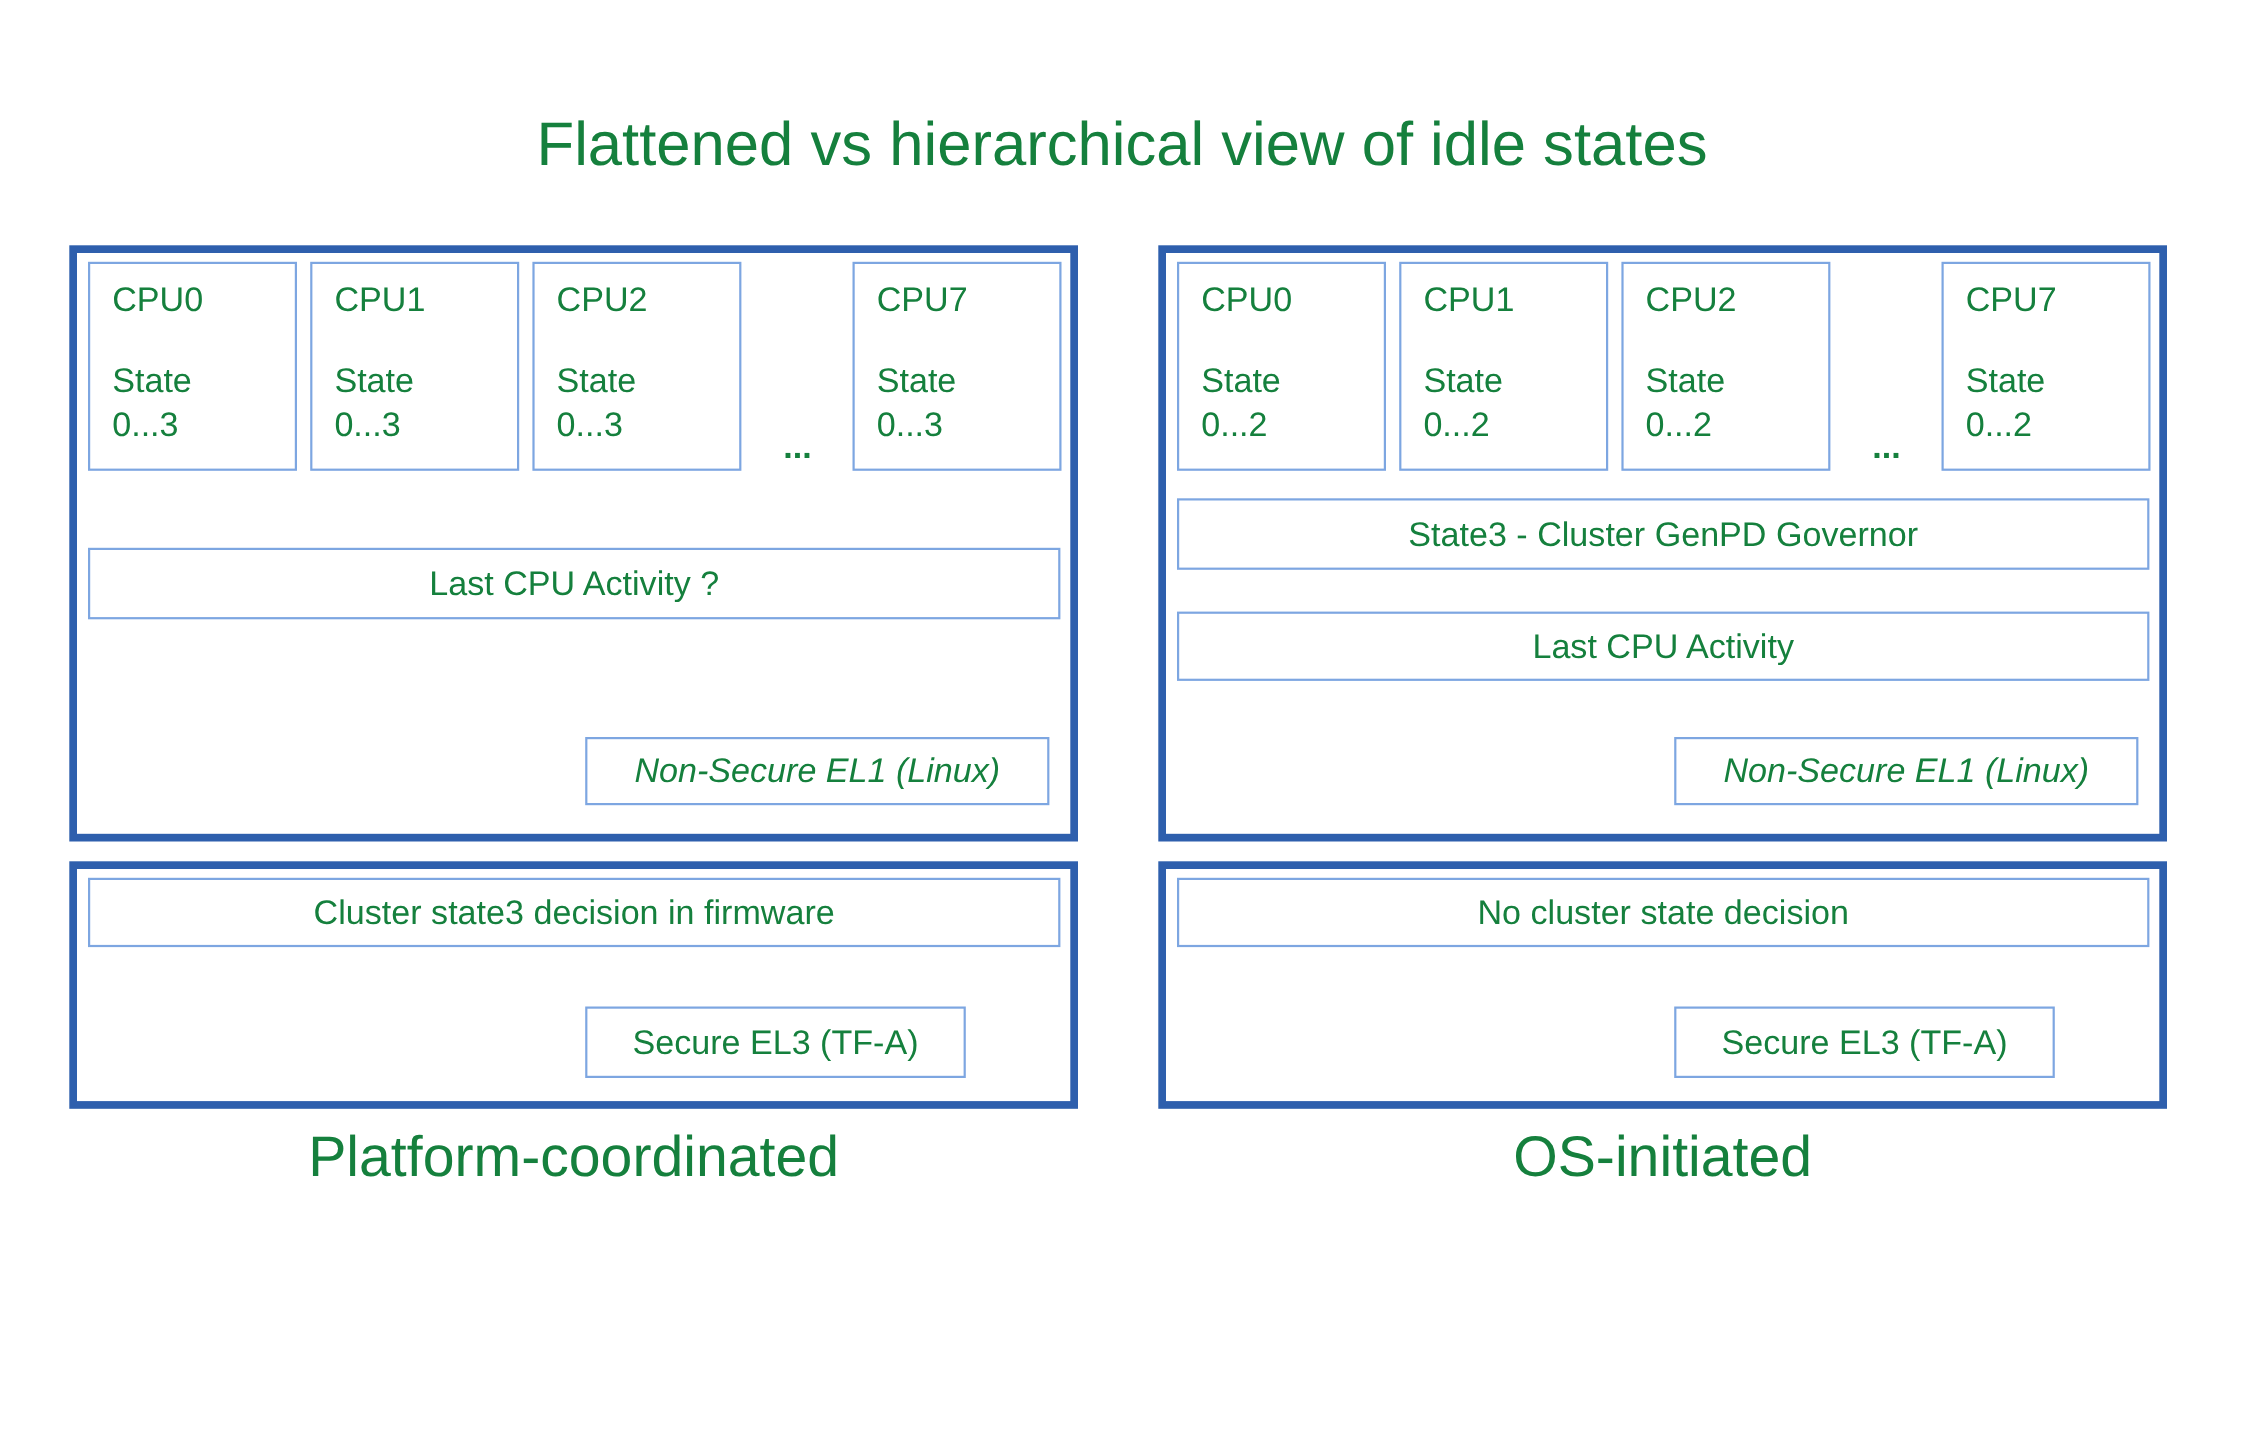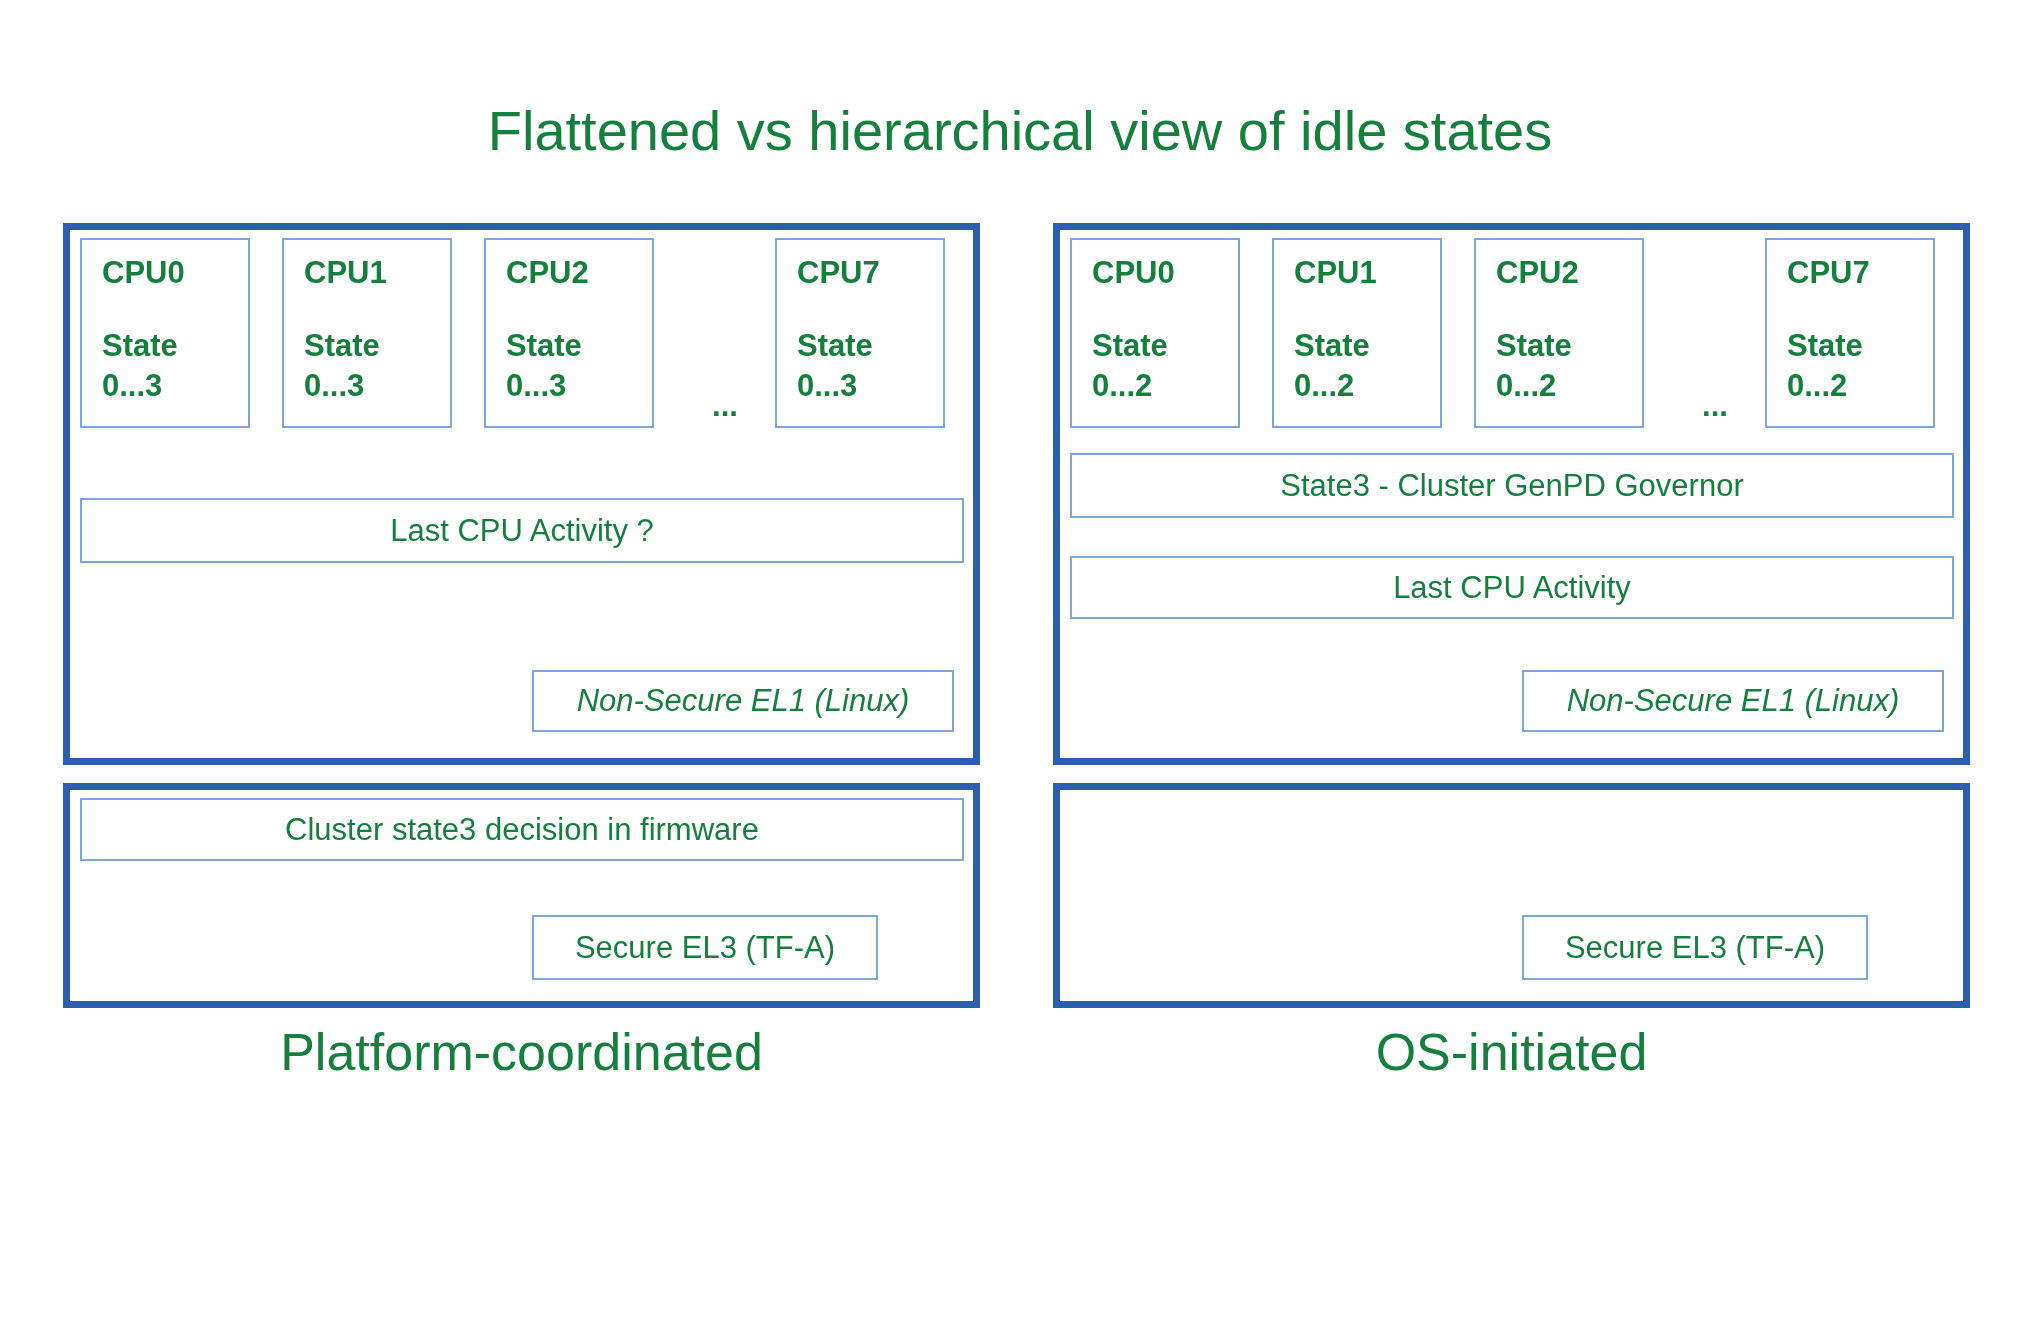--- a/index.html
+++ b/index.html
@@ -34,21 +34,21 @@
     font-size:52px; text-align:center; white-space:nowrap;
   }
   
   #panel-left-top    { left:63px;   top:223px; width:917px; height:542px; }
   #panel-right-top   { left:1053px; top:223px; width:917px; height:542px; }
   #panel-left-bottom { left:63px;   top:783px; width:917px; height:225px; }
   #panel-right-bottom{ left:1053px; top:783px; width:917px; height:225px; }
   #caption-left  { left:63px; }
   #caption-right { left:1053px; }
   
-  .cpu-box { top:8px; width:170px; height:190px;font-weight:bold; }
+  .cpu-box { top:8px; width:190px; height:190px; }
   .cpu-0 { left:10px; }
   .cpu-1 { left:212px; }
   .cpu-2 { left:414px; }
   .cpu-7 { left:705px; }
   
   .wide-activity-left { left:10px; top:268px; width:884px; height:65px; }
   .wide-governor      { left:10px; top:223px; width:884px; height:65px; }
   .wide-activity-right{ left:10px; top:326px; width:884px; height:63px; }
   .el1-box            { left:462px; top:440px; width:422px; height:62px;font-style:italic; }
   .wide-decision      { left:10px; top:8px;   width:884px; height:63px; }
@@ -129,19 +129,20 @@
     <div class="inner center-box wide-activity-right">Last CPU Activity</div>
     <div class="inner center-box el1-box">Non-Secure EL1 (Linux)</div>
   </div>
 
   <div class="panel" id="panel-left-bottom">
     <div class="inner center-box wide-decision">Cluster state3 decision in firmware</div>
     <div class="inner center-box el3-box">Secure EL3 (TF-A)</div>
   </div>
 
   <div class="panel" id="panel-right-bottom">
+    <div class="inner center-box wide-decision">No cluster state decision</div>
     <div class="inner center-box el3-box">Secure EL3 (TF-A)</div>
   </div>
 
   <div class="caption" id="caption-right">OS-initiated</div>
   <div class="caption" id="caption-left">Platform-coordinated</div>
 
 </div>
 
 </body></html>

